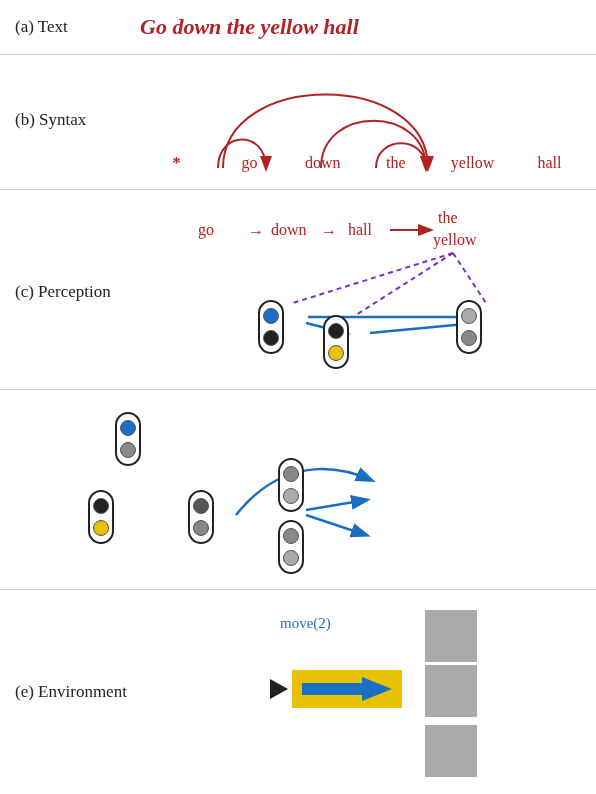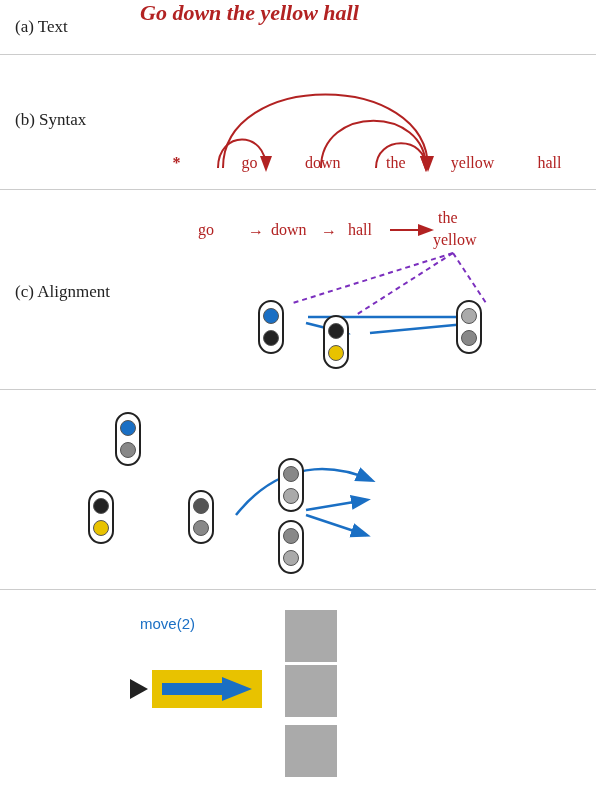--- a/index.html
+++ b/index.html
@@ -33,20 +33,21 @@
       flex: 1;
       position: relative;
     }
 
     
     #sec-a {
       top: 0; height: 55px;
     }
     #sec-a .section-content {
       display: flex;
+      align-items: center;
       height: 100%;
     }
     .text-title {
       font-size: 22px;
       font-style: italic;
       color: #b22222;
       font-weight: bold;
     }
 
     
@@ -133,21 +134,21 @@
     .env-grid-cell {
       position: absolute;
       background: #aaa;
     }
 
     
     .move-label {
       position: absolute;
       font-size: 15px;
       color: #1a6fc4;
-      font-family: Liberation Sans, sans-serif;
+      font-family: Liberation Serif, serif;
     }
 
   </style>
 </head>
 <body>
 
 <div class="section" id="sec-a">
   <div class="section-label">(a) Text</div>
   <div class="section-content">
     <span class="text-title">Go down the yellow hall</span>
@@ -180,21 +181,21 @@
       <span class="syntax-word">go</span>
       <span class="syntax-word">down</span>
       <span class="syntax-word">the</span>
       <span class="syntax-word">yellow</span>
       <span class="syntax-word">hall</span>
     </div>
   </div>
 </div>
 
 <div class="section" id="sec-c">
-  <div class="section-label">(c) Alignment</div>
+  <div class="section-label">(c) Perception</div>
   <div class="section-content">
 
     <svg style="position:absolute;top:0;left:0;width:100%;height:100%;" viewBox="0 0 420 195">
       <defs>
         <marker id="arrowBlue" markerWidth="8" markerHeight="8" refX="6" refY="3" orient="auto">
           <path d="M0,0 L0,6 L8,3 z" fill="#1a6fc4"></path>
         </marker>
         <marker id="arrowRed2" markerWidth="8" markerHeight="8" refX="6" refY="3" orient="auto">
           <path d="M0,0 L0,6 L8,3 z" fill="#b22222"></path>
         </marker>
@@ -276,20 +277,21 @@
     </div>
 
     <div class="tlight" style="width:26px;height:54px;left:278px;top:130px;">
       <div class="tlight-circle" style="width:16px;height:16px;background:#888;"></div>
       <div class="tlight-circle" style="width:16px;height:16px;background:#aaa;"></div>
     </div>
   </div>
 </div>
 
 <div class="section" id="sec-e">
+  <div class="section-label">(e) Environment</div>
   <div class="section-content">
 
     <div class="move-label" style="left:140px;top:25px;">move(2)</div>
 
     <div class="env-grid-cell" style="width:52px;height:52px;left:285px;top:20px;background:#aaa;"></div>
 
     <div style="position:absolute;left:130px;top:80px;display:flex;align-items:center;">
 
       <div style="width:0;height:0;border-style:solid;border-width:10px 0 10px 18px;border-color:transparent transparent transparent #222;margin-right:4px;"></div>
 

